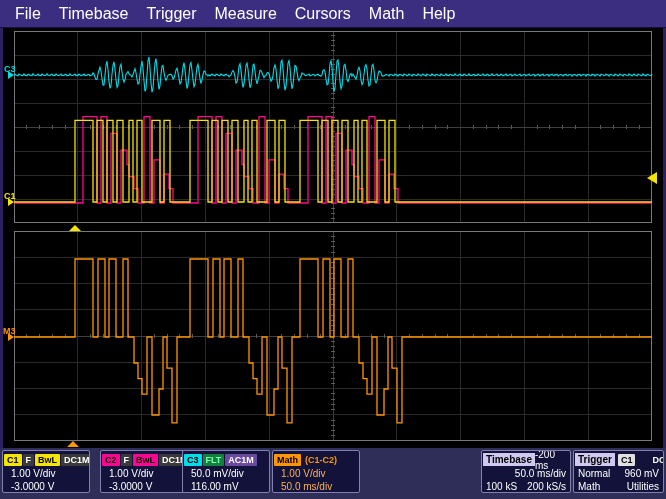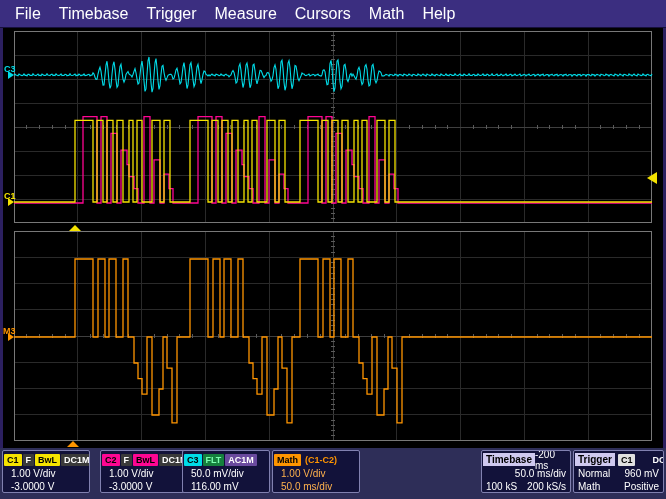--- a/index.html
+++ b/index.html
@@ -288,17 +288,17 @@
           <span class="hl">Trigger</span>
           <span class="badge" style="background: rgb(224, 224, 224); color: rgb(0, 0, 0); margin-left: 3px;">C1</span>
           <span class="badge" style="background: transparent; color: rgb(255, 255, 255); margin-left: 13px;">DC</span>
         </div>
         <div class="desc-line split">
           <span>Normal</span>
           <span>960 mV</span>
         </div>
         <div class="desc-line split">
           <span>Math</span>
-          <span>Positive</span>
+          <span>Utilities</span>
         </div>
       </div>
     </div>
 </div>
 
 </body></html>

